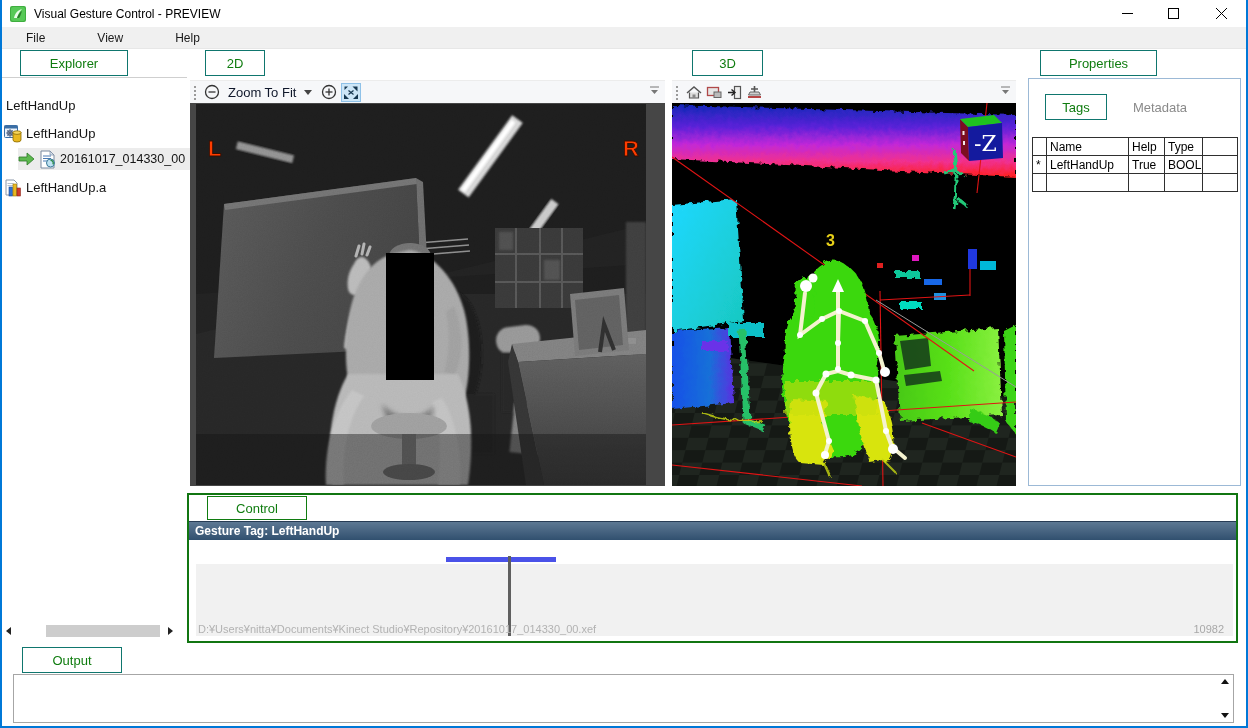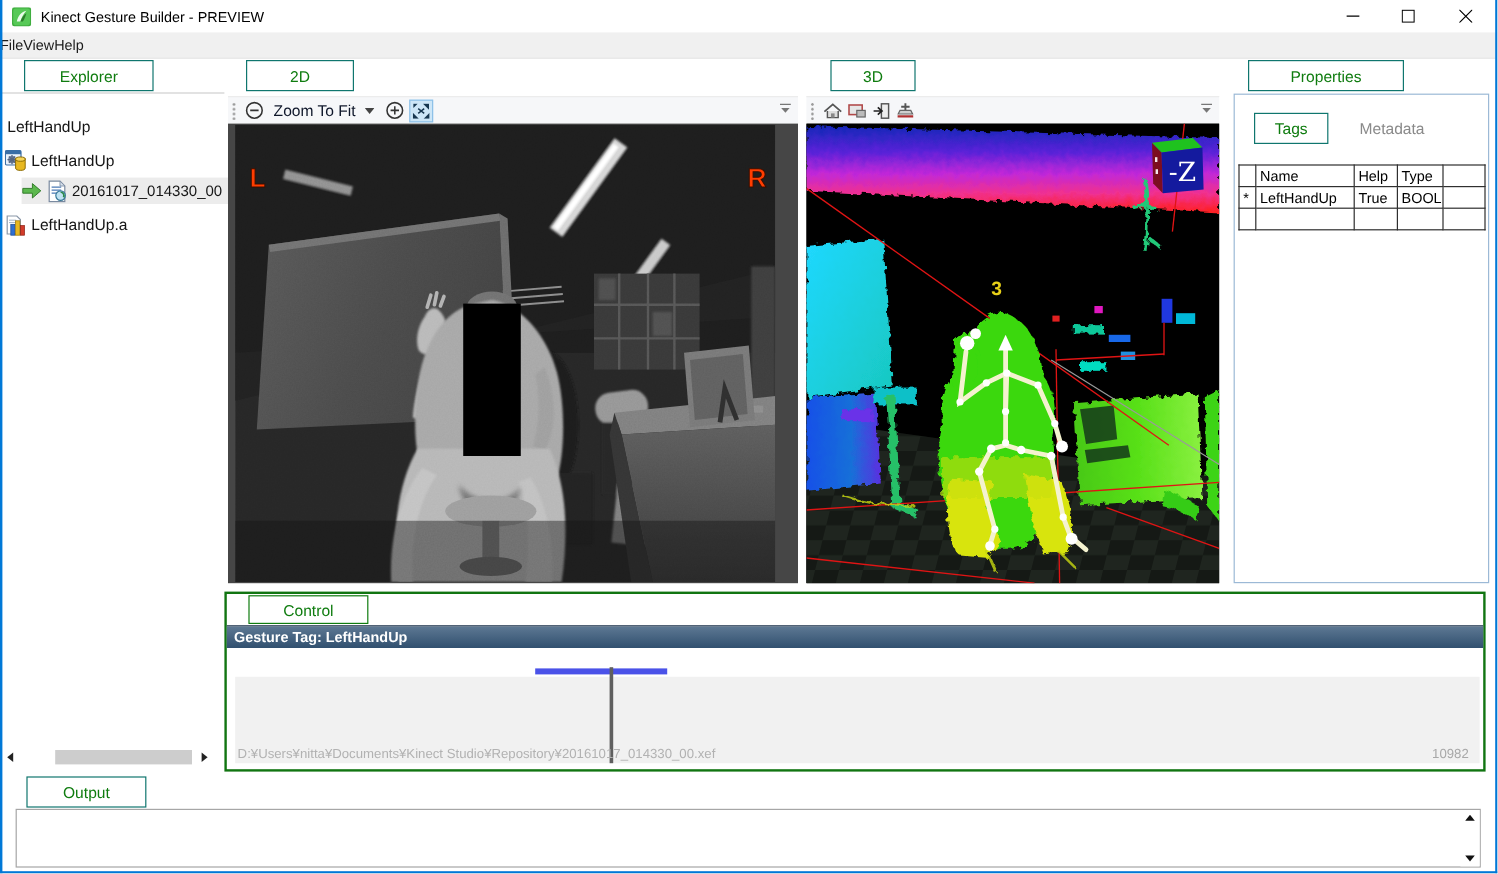--- a/index.html
+++ b/index.html
@@ -12,21 +12,21 @@
   .abs { position:absolute; }
   .edge { position:absolute; background:#0078d7; }
 
   
   .titlebar { left:0; top:0; width:1248px; height:27px; background:#ffffff; display:flex; align-items:center; }
   .title-text { font-size:12px; color:#000; margin-left:8px; }
   .winbtn { position:absolute; top:0; height:27px; width:46px; display:flex; align-items:center; justify-content:center; }
 
   
   .menubar { left:0; top:27px; width:1248px; height:22px; background:#f0f0f0; display:flex; align-items:center; border-bottom:1px solid #e7e7e7; }
-  .menu-item { font-size:12px; color:#1a1a1a; padding:0 0; height:22px; display:flex; align-items:center; cursor:default; }
+  .menu-item { font-size:12px; color:#1a1a1a; padding:0 26px; height:22px; display:flex; align-items:center; cursor:default; }
 
   
   .tab { position:absolute; height:26px; background:#fff; border:1px solid #0f766e; color:#0f7c0f; font-size:13px; display:flex; align-items:center; justify-content:center; }
   .tab.green-border { border-color:#107c10; }
   .tab-ghost { position:absolute; height:26px; color:#8a8a8a; font-size:13px; display:flex; align-items:center; justify-content:center; }
 
   
   .tree-row { position:absolute; display:flex; align-items:center; font-size:13px; color:#151515; white-space:nowrap; }
   .tree-row.sel { background:#ececec; }
   .tree-icon { display:inline-block; margin-right:3px; }
@@ -79,21 +79,21 @@
 
 <div id="win">
 
   <div class="abs titlebar">
     <svg width="16" height="16" style="margin-left:10px" viewBox="0 0 16 16">
       <rect x="0" y="0" width="16" height="16" rx="2" fill="#3fae3f"></rect>
       <rect x="1" y="1" width="14" height="14" rx="2" fill="#57c957"></rect>
       <path d="M4,12 C5,7 8,4 12,3 C9,6 8,9 7,12 Z" fill="#eafbea"></path>
       <path d="M7,12 C8,9 10,6 12,5 C11,8 10,11 9,12 Z" fill="#2a7d2a"></path>
     </svg>
-    <span class="title-text">Kinect Gesture Builder - PREVIEW</span>
+    <span class="title-text">Visual Gesture Control - PREVIEW</span>
   </div>
   <div class="winbtn" style="left:1104px">
     <svg width="11" height="11" viewBox="0 0 11 11">
         <line x1="0" y1="5.5" x2="11" y2="5.5" stroke="#000" stroke-width="1"></line>
       </svg>
   </div>
   <div class="winbtn" style="left:1150px">
     <svg width="11" height="11" viewBox="0 0 11 11">
         <rect x="0.5" y="0.5" width="10" height="10" fill="none" stroke="#000" stroke-width="1"></rect>
       </svg>
@@ -104,23 +104,23 @@
       </svg>
   </div>
 
   <div class="abs menubar">
     <div class="menu-item">File</div>
     <div class="menu-item">View</div>
     <div class="menu-item">Help</div>
   </div>
 
   <div class="tab" style="left:20px; top:50px; width:108px">Explorer</div>
-  <div class="tab" style="left:205px; top:50px; width:90px">2D</div>
+  <div class="tab" style="left:205px; top:50px; width:60px">2D</div>
   <div class="tab" style="left:692px; top:50px; width:71px">3D</div>
-  <div class="tab" style="left:1040px; top:50px; width:130px">Properties</div>
+  <div class="tab" style="left:1040px; top:50px; width:117px">Properties</div>
   <div class="abs" style="left:0; top:77px; width:187px; height:1px; background:#cfcfcf"></div>
 
   <div class="tree-row" style="left:6px; top:96px; height:18px">
     <span>LeftHandUp</span>
   </div>
 
   <div class="tree-row" style="left:4px; top:122px; height:22px">
     <svg class="tree-icon" width="19" height="19" viewBox="0 0 19 19">
       <rect x="0.5" y="1.5" width="13" height="12" rx="1" fill="#eaf2fb" stroke="#3a6ea5"></rect>
       <rect x="0.5" y="1.5" width="13" height="3" fill="#3a6ea5"></rect>

